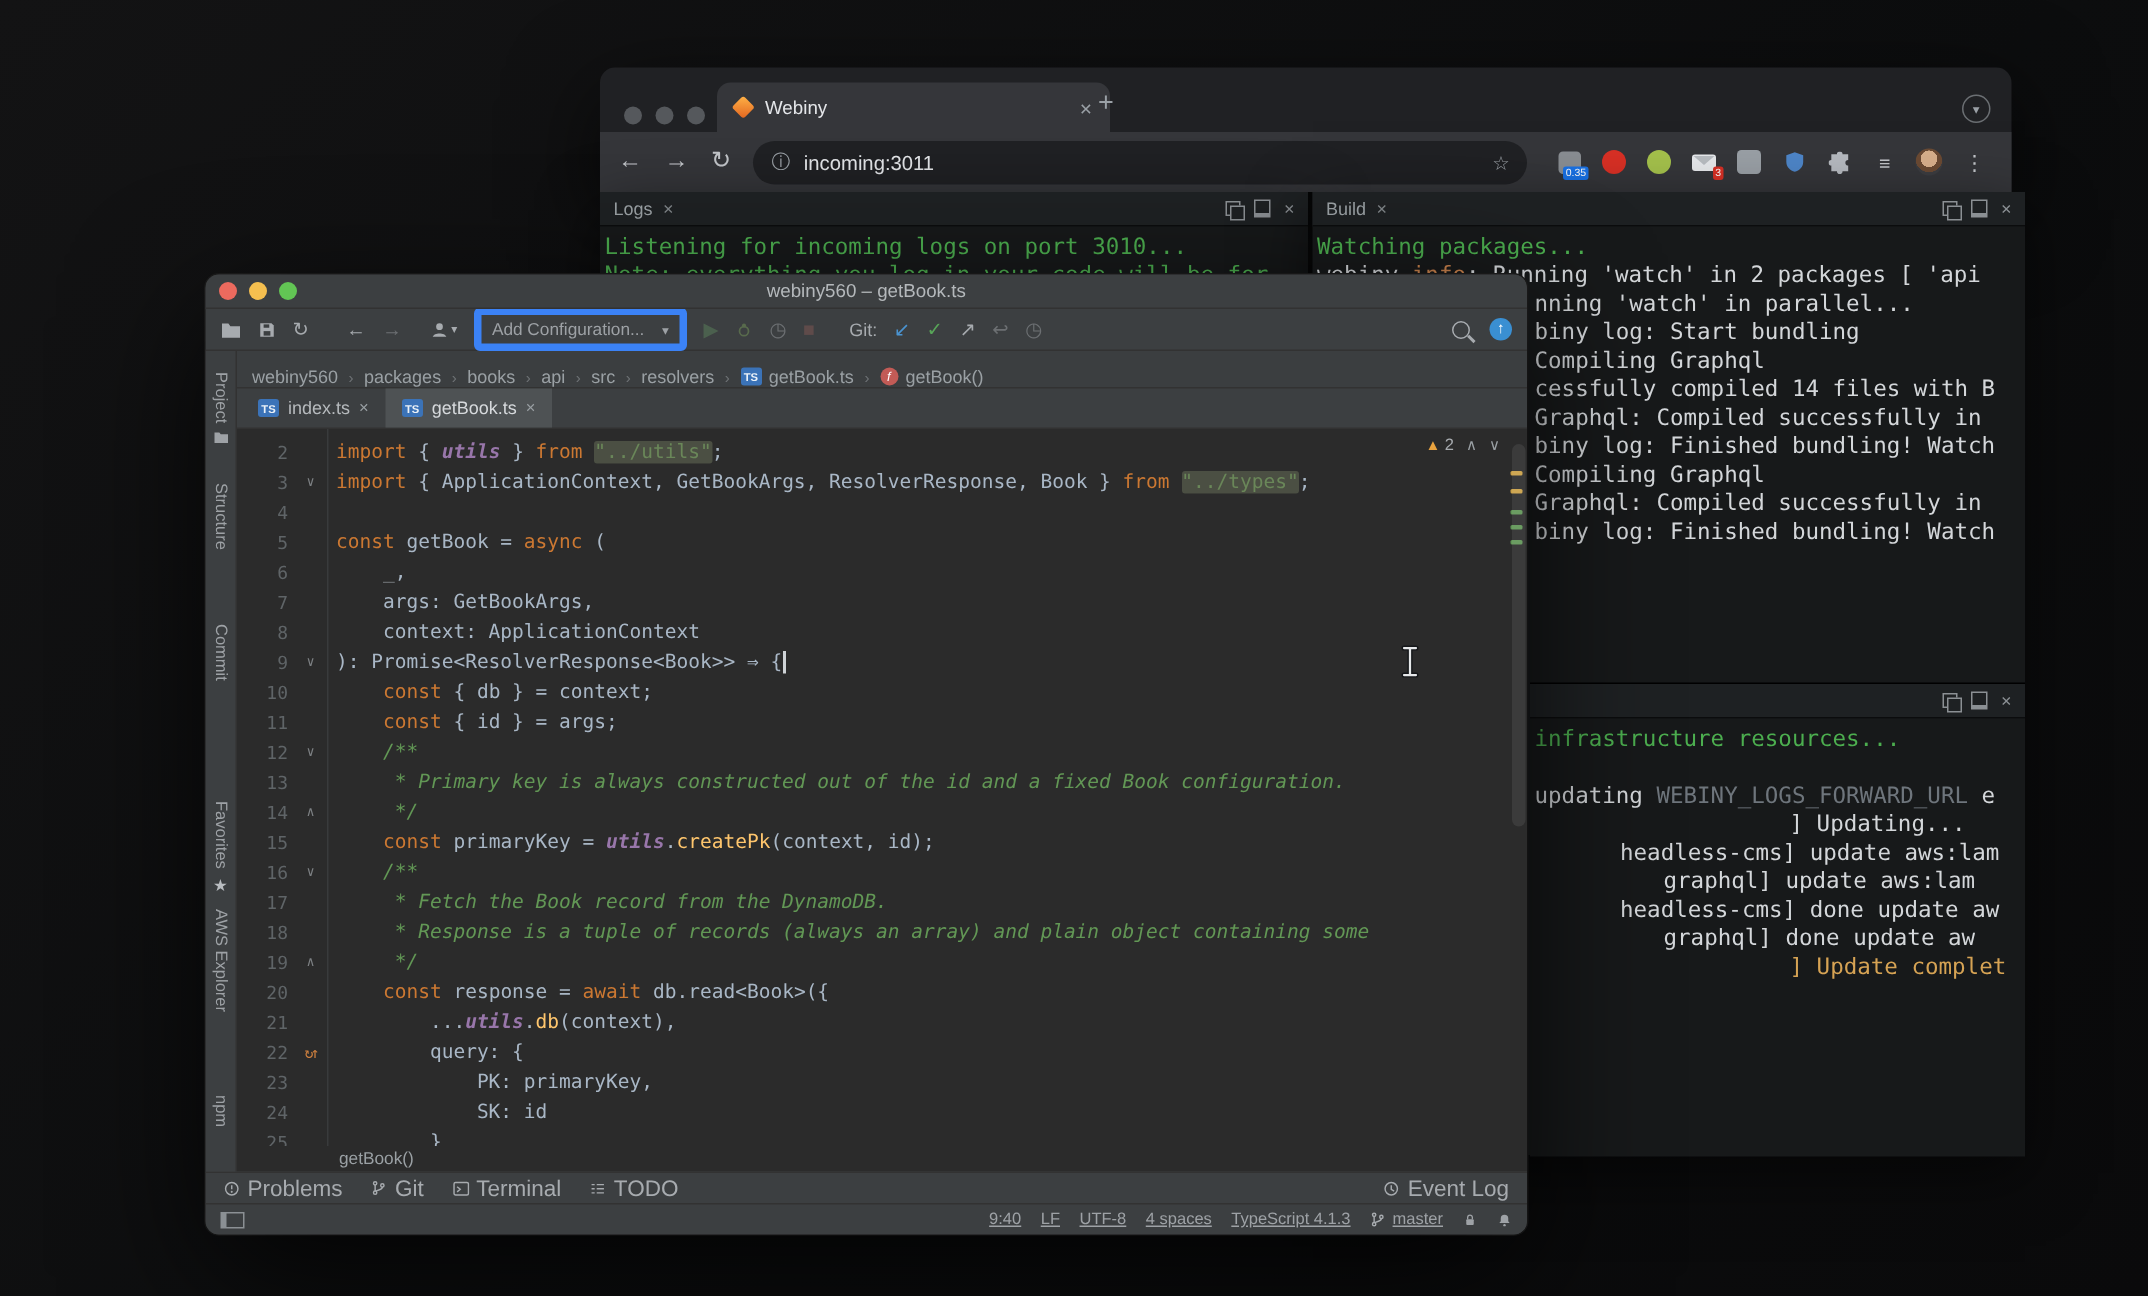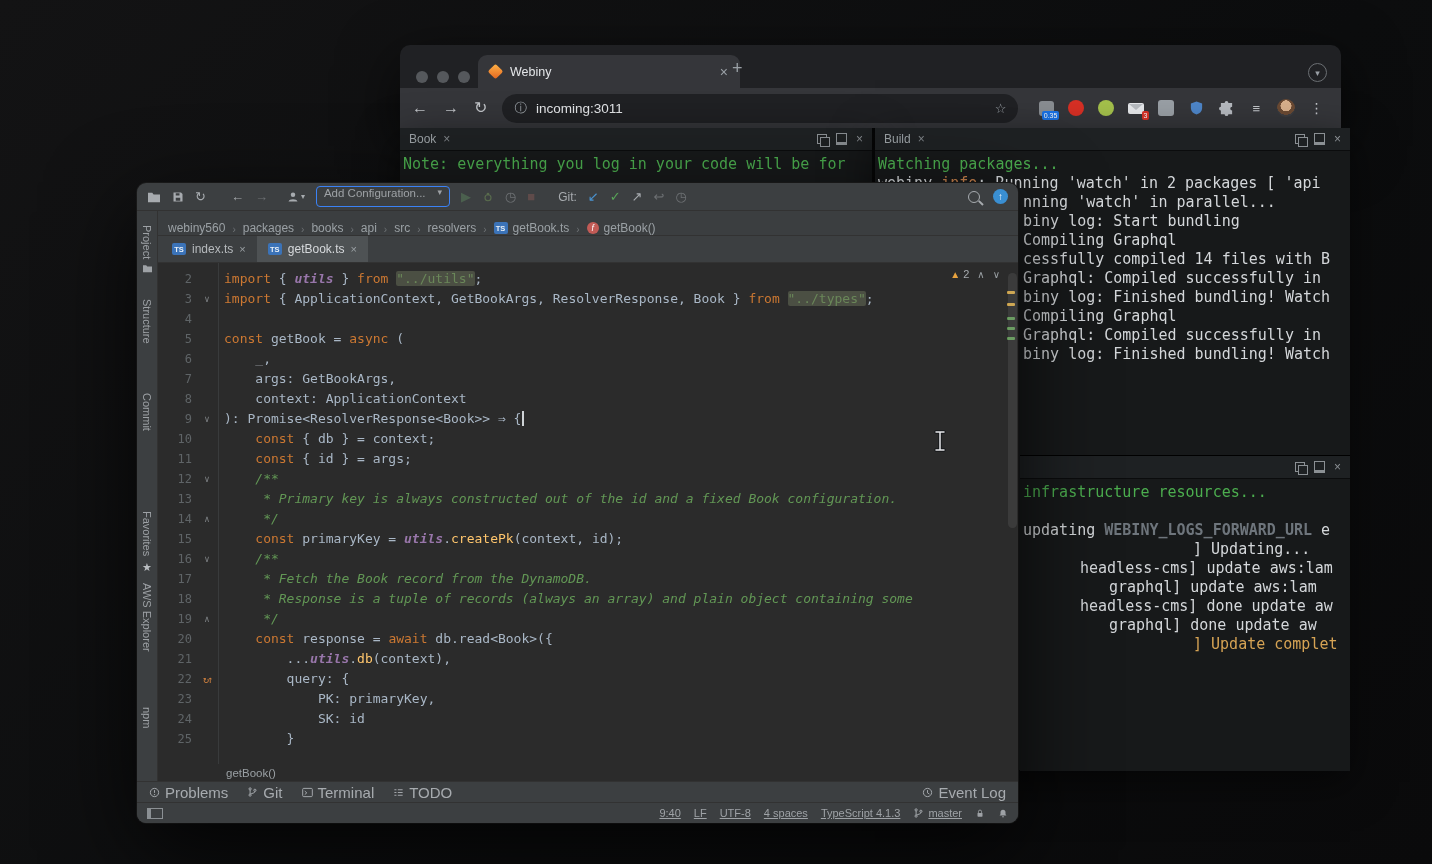--- a/index.html
+++ b/index.html
@@ -53,21 +53,21 @@
   .tp-x{color:#7e8387;font-size:12px;}
   .tp-controls{margin-left:auto;display:flex;gap:9px;align-items:center;color:#8b9094;font-size:12px;}
   .wic-float{position:relative;width:8px;height:8px;border:1px solid #8b9094;}
   .wic-float::after{content:"";position:absolute;left:2px;top:2px;width:8px;height:8px;
                     border:1px solid #8b9094;background:#1e2123;}
   .wic-min{width:9px;height:8px;border:1px solid #8b9094;border-bottom-width:3px;}
   .tp-body{padding:4px 0 0 3px;font-family:"DejaVu Sans Mono",monospace;font-size:15px;
            line-height:19px;white-space:pre;overflow:hidden;}
   .tline{height:19px;}
   .sg-g{color:#4cae4f;} .sg-w{color:#d4d7da;} .sg-o{color:#c9824d;}
-  .sg-d{color:#6e757c;font-weight:bold;} .sg-a{color:#d6a354;}
+  .sg-d{color:#6e757c;} .sg-a{color:#d6a354;}
 
   #logs-panel{left:400px;top:128px;width:472px;height:80px;}
   #build-panel{left:875px;top:128px;width:475px;height:642px;}
   #deploy-panel{left:1020px;top:455px;width:330px;height:315px;box-shadow:none;border-top:1px solid #000;}
 
   
   .ide{position:absolute;left:137px;top:183px;width:881px;height:640px;background:#3c3f41;
        border-radius:9px;overflow:hidden;display:flex;flex-direction:column;
        box-shadow:0 28px 90px rgba(0,0,0,.75),0 0 0 1px #1d1d1d;}
   .ide-title{height:22px;position:relative;display:flex;align-items:center;justify-content:center;
@@ -75,22 +75,22 @@
   .ide-lights{position:absolute;left:9px;top:5px;display:flex;gap:8px;}
   .ilight{width:12px;height:12px;border-radius:50%;}
   .il-r{background:#ec6a5e;} .il-y{background:#f5bf4f;} .il-g{background:#62c554;}
 
   .ide-toolbar{height:27px;display:flex;align-items:center;padding:0 10px;gap:11px;
                font-size:12px;color:#a7abaf;border-bottom:1px solid #323232;}
   .tb-ic{font-size:13px;color:#a7abaf;line-height:1;display:flex;align-items:center;gap:2px;}
   .tb-ic.dim{opacity:.45;}
   .tb-play{color:#5f8a5f;} .tb-stop{color:#8a5a55;}
   .tb-blue{color:#4a93d0;} .tb-green{color:#58a558;}
-  .addcfg{width:118px;height:19px;border:1px solid #3b82f6;border-radius:4px;display:flex;
-          padding:0 7px;color:#9da1a5;font-size:11.5px;}
+  .addcfg{width:118px;height:19px;border:5px solid #3b82f6;border-radius:4px;display:flex;
+          align-items:center;padding:0 7px;color:#9da1a5;font-size:11.5px;}
   .addcfg .tri{margin-left:auto;font-size:9px;color:#9da1a5;}
   .tb-right{margin-left:auto;display:flex;align-items:center;gap:13px;}
   .search-ic{width:10px;height:10px;border:1.6px solid #a7abaf;border-radius:50%;position:relative;}
   .search-ic::after{content:"";position:absolute;width:6px;height:1.7px;background:#a7abaf;
                     transform:rotate(45deg);right:-5px;bottom:-2px;}
   .upd-ic{width:15px;height:15px;border-radius:50%;background:#3a8fd2;color:#fff;display:flex;
           align-items:center;justify-content:center;font-size:10px;line-height:1;}
 
   .ide-body{flex:1;display:flex;min-height:0;}
   .leftbar{width:20px;background:#3c3f41;border-right:1px solid #323232;position:relative;}
@@ -224,29 +224,29 @@
           </span>
           <span class="ext">
             <span class="ext-menu">⋮</span>
           </span>
         </div>
     </div>
   </div>
 
   <div class="tpanel" id="logs-panel">
     <div class="tp-head">
-      <span>Book</span>
+      <span>Logs</span>
       <span class="tp-x">×</span>
       <span class="tp-controls">
         <span class="wic-float"></span>
         <span class="wic-min"></span>
         <span>×</span>
       </span>
     </div>
-    <div class="tp-body"><div class="tline"><span class="sg-g">Note: everything you log in your code will be for</span></div></div>
+    <div class="tp-body"><div class="tline"><span class="sg-g">Listening for incoming logs on port 3010...</span></div><div class="tline"><span class="sg-g">Note: everything you log in your code will be for</span></div></div>
   </div>
 
   <div class="tpanel" id="build-panel">
     <div class="tp-head">
       <span>Build</span>
       <span class="tp-x">×</span>
       <span class="tp-controls">
         <span class="wic-float"></span>
         <span class="wic-min"></span>
         <span>×</span>
@@ -260,20 +260,28 @@
       <span class="tp-controls">
         <span class="wic-float"></span>
         <span class="wic-min"></span>
         <span>×</span>
       </span>
     </div>
     <div class="tp-body"><div class="tline"><span class="sg-g">infrastructure resources...</span></div><div class="tline"><span class="sg-w"></span></div><div class="tline"><span class="sg-w">updating </span><span class="sg-d">WEBINY_LOGS_FORWARD_URL</span><span class="sg-w"> e</span></div><div class="tline" style="margin-left: 170px;"><span class="sg-w">] Updating...</span></div><div class="tline" style="margin-left: 57px;"><span class="sg-w">headless-cms] update aws:lam</span></div><div class="tline" style="margin-left: 86px;"><span class="sg-w">graphql] update aws:lam</span></div><div class="tline" style="margin-left: 57px;"><span class="sg-w">headless-cms] done update aw</span></div><div class="tline" style="margin-left: 86px;"><span class="sg-w">graphql] done update aw</span></div><div class="tline" style="margin-left: 170px;"><span class="sg-a">] Update complet</span></div></div>
   </div>
 
   <div class="ide">
+    <div class="ide-title">
+      <span class="ide-lights">
+        <span class="ilight il-r"></span>
+        <span class="ilight il-y"></span>
+        <span class="ilight il-g"></span>
+      </span>
+      <span>webiny560 – getBook.ts</span>
+    </div>
 
     <div class="ide-toolbar">
       <span class="tb-ic">
           <svg class="mini" width="14" height="12" viewBox="0 0 16 14">
             <path fill="#a7abaf" d="M1 2h5l1.5 2H15v9H1z"></path>
           </svg>
         </span>
       <span class="tb-ic">
           <svg class="mini" width="12" height="12" viewBox="0 0 16 16">
             <path fill="#a7abaf" d="M2 2h10l2 2v10H2z"></path>

